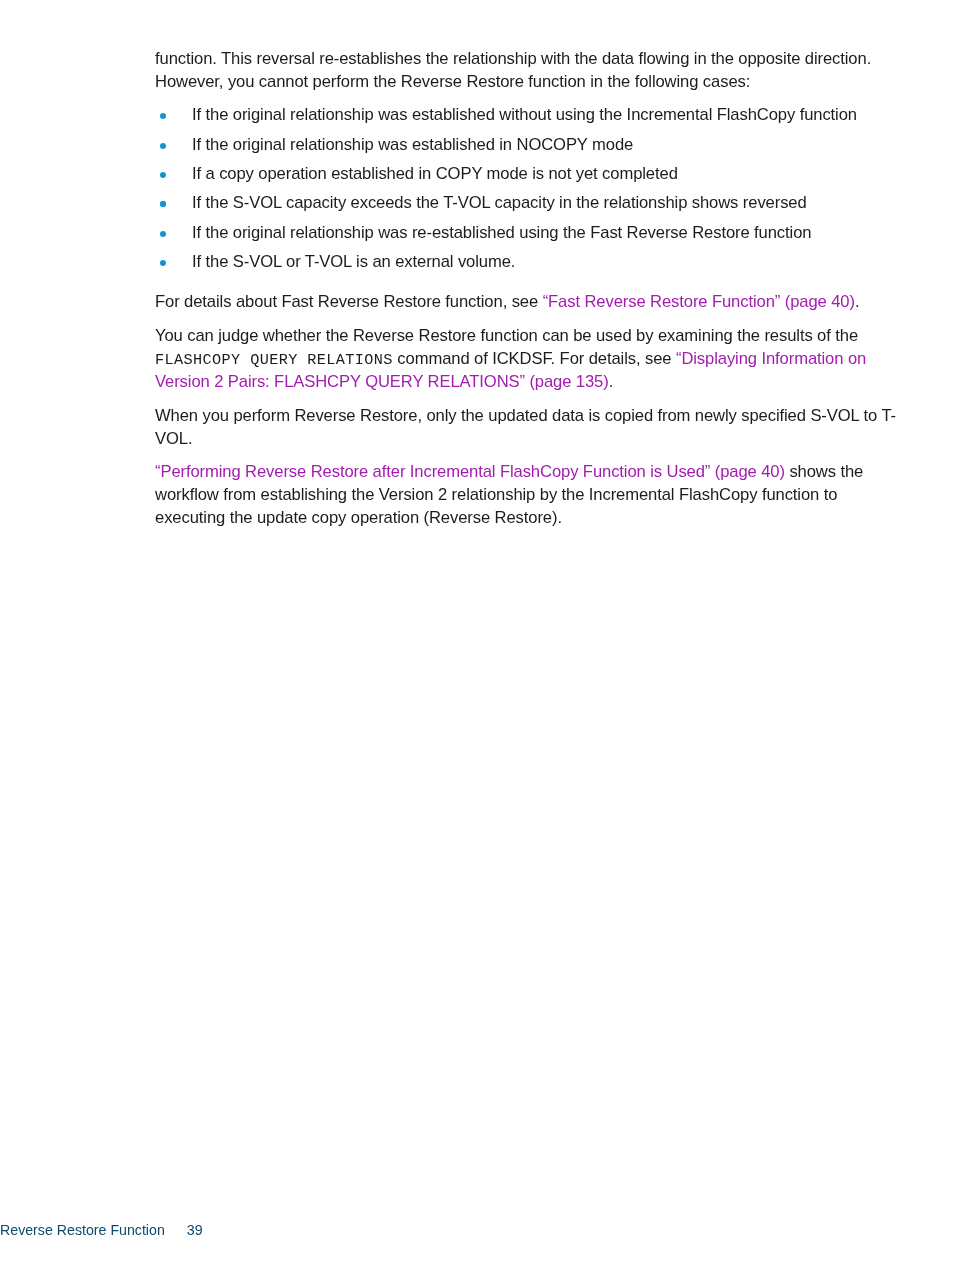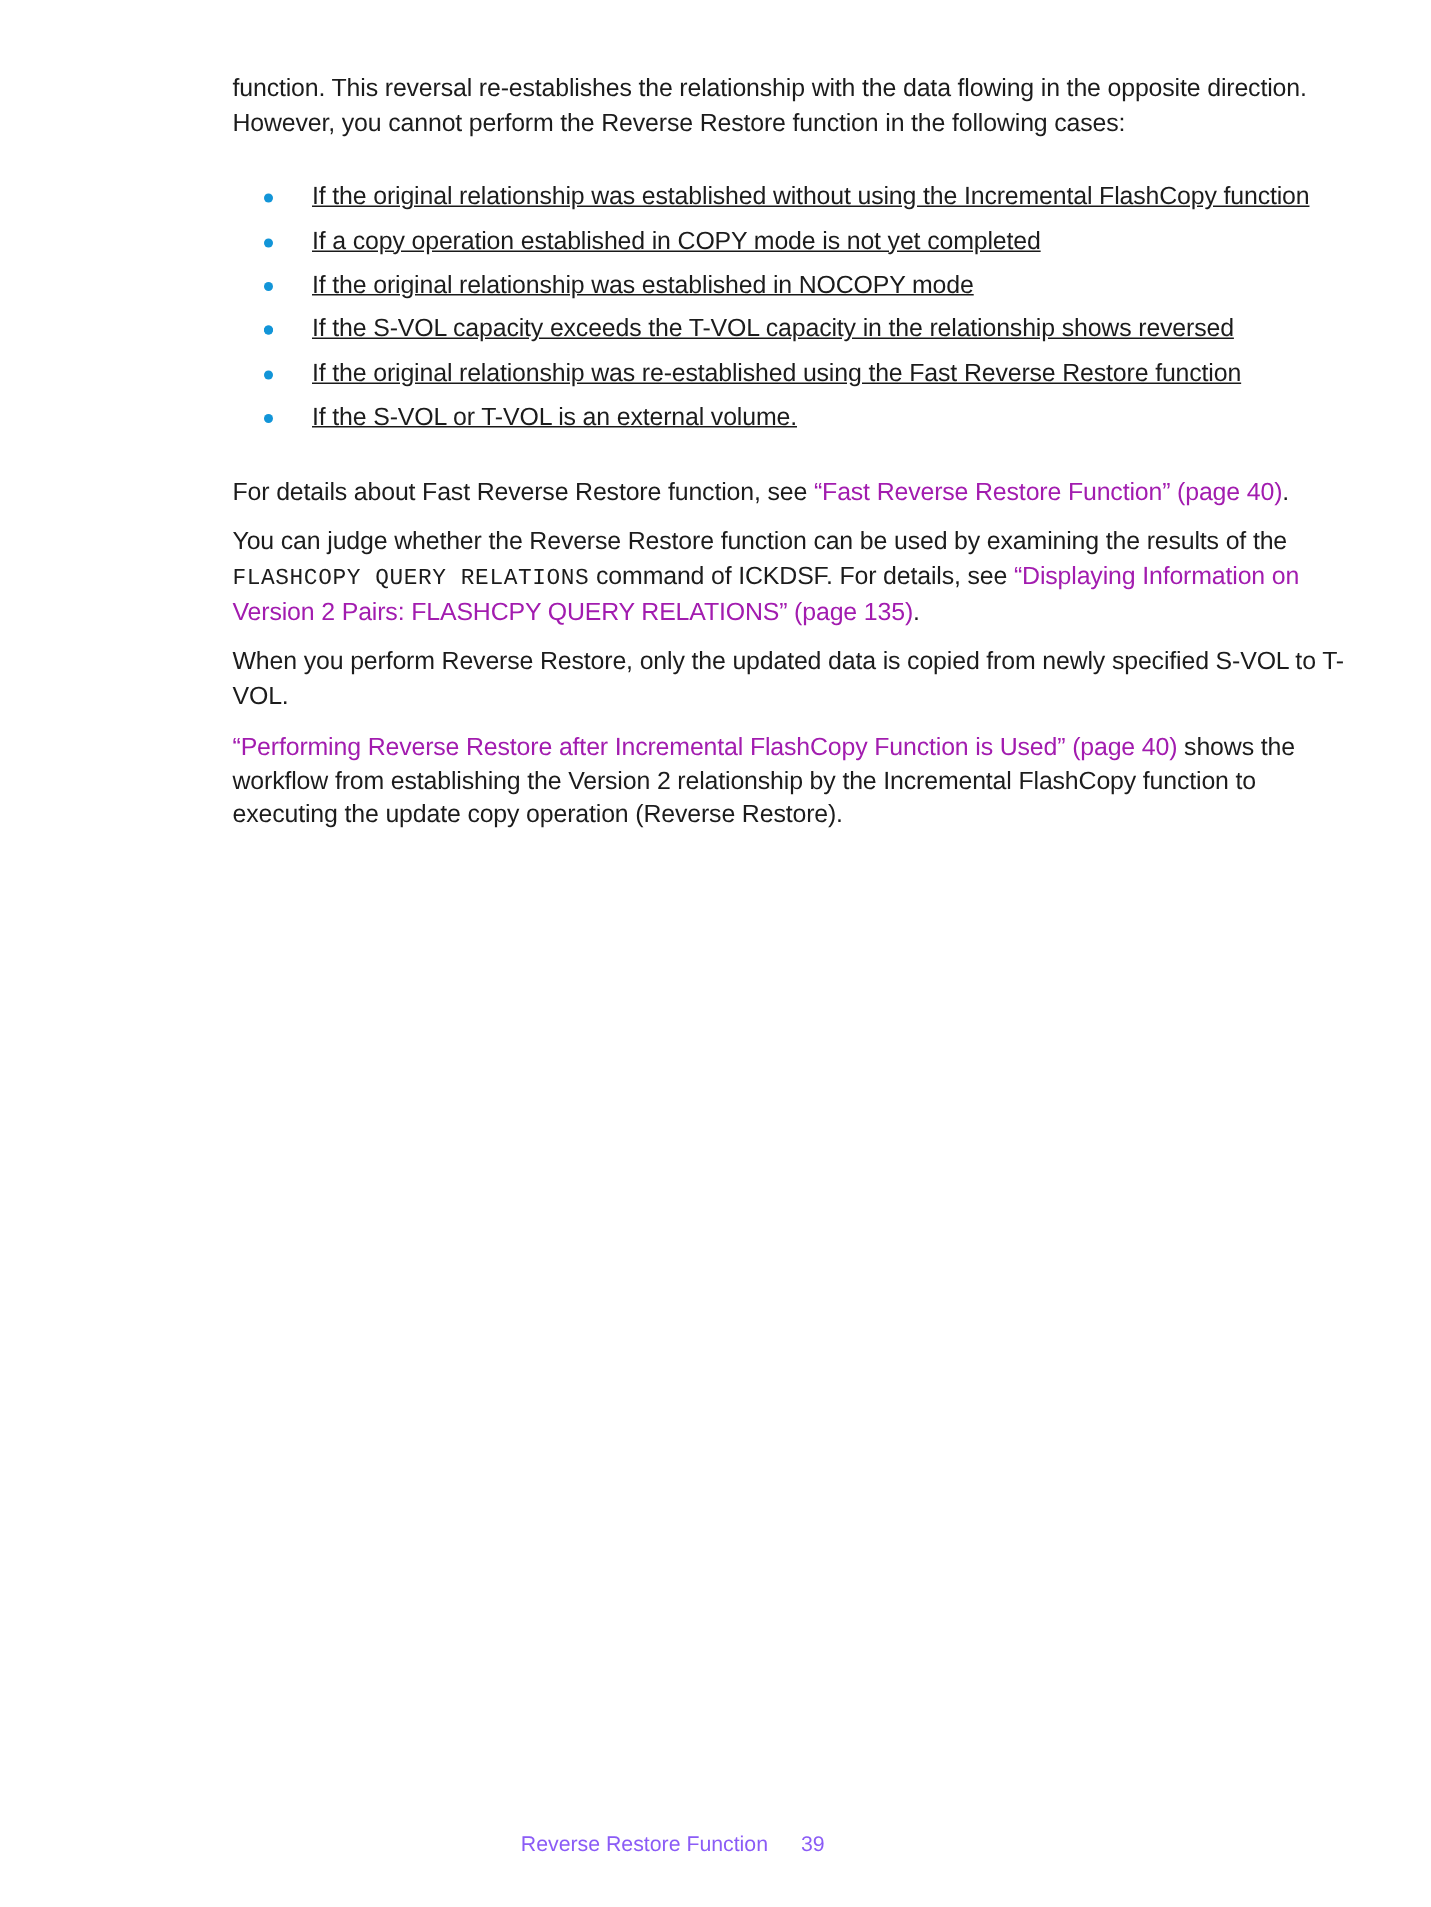--- a/index.html
+++ b/index.html
@@ -29,24 +29,23 @@
   }
   p.para {
     margin: 0 0 0 0;
     font-size: 16.6px;
     line-height: 22.7px;
     color: #1c1c1c;
     letter-spacing: -0.1px;
   }
   .para-gap { height: 11px; }
   .list {
-    margin: 16px;
+    margin: 0;
     padding: 0;
     list-style: none;
-    text-decoration: underline;
   }
   .list-item {
     position: relative;
     padding-left: 37px;
     font-size: 16.6px;
     line-height: 22.7px;
     color: #1c1c1c;
     margin-bottom: 6.6px;
     letter-spacing: -0.1px;
   }
@@ -68,23 +67,23 @@
     font-size: 15.2px;
     color: #1c1c1c;
     letter-spacing: 0.4px;
     margin-top: 36px;
   }
   .footer {
     position: absolute;
     left: 0;
     top: 1222px;
     width: 897px;
-    text-align: center;
+    text-align: left;
     font-size: 14.2px;
-    color: #8b5cf6;
+    color: #0c4a6e;
   }
   .footer-label { letter-spacing: 0px; }
   .footer-page { display: inline-block; margin-left: 22px; }
 </style>
 </head>
 <body>
 
 <div class="page">
 
   <div class="content">
@@ -93,25 +92,25 @@
 
     <div class="para-gap"></div>
 
     <ul class="list">
       <li class="list-item">
         <span class="bullet-dot"></span>
         <span>If the original relationship was established without using the Incremental FlashCopy function</span>
       </li>
       <li class="list-item">
         <span class="bullet-dot"></span>
-        <span>If a copy operation established in COPY mode is not yet completed</span>
+        <span>If the original relationship was established in NOCOPY mode</span>
       </li>
       <li class="list-item">
         <span class="bullet-dot"></span>
-        <span>If the original relationship was established in NOCOPY mode</span>
+        <span>If a copy operation established in COPY mode is not yet completed</span>
       </li>
       <li class="list-item">
         <span class="bullet-dot"></span>
       </li>
       <li class="list-item">
         <span class="bullet-dot"></span>
         <span>If the S-VOL capacity exceeds the T-VOL capacity in the relationship shows reversed</span>
       </li>
       <li class="list-item">
         <span class="bullet-dot"></span>

